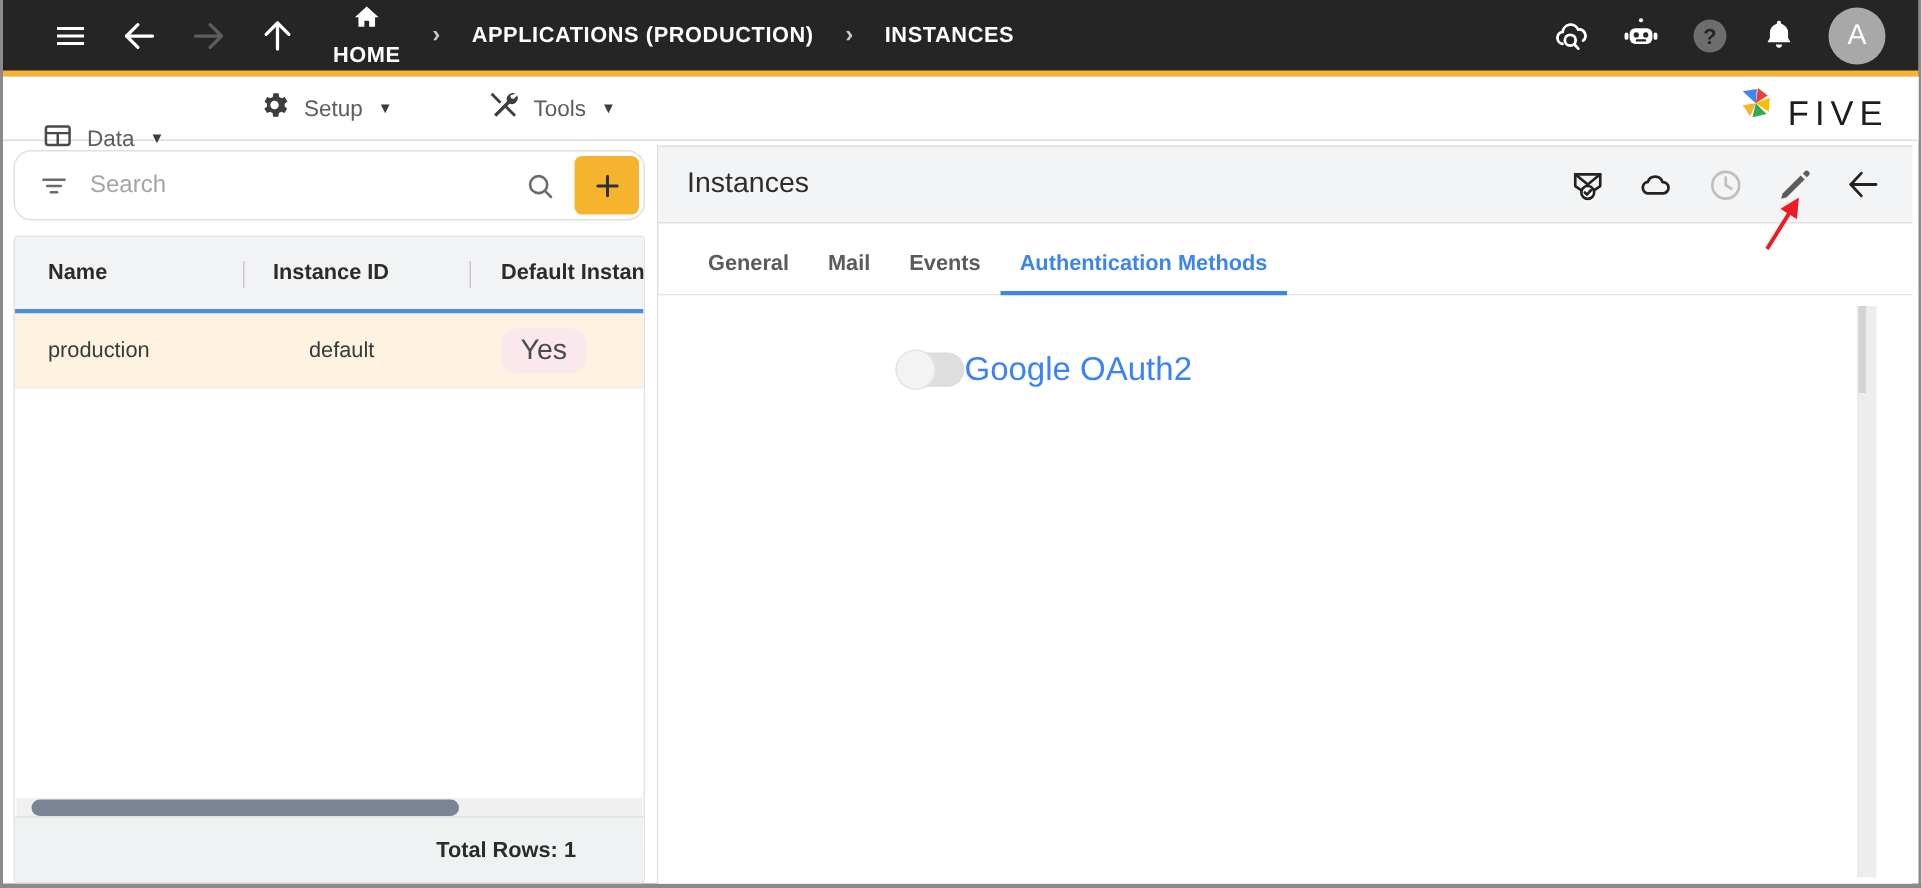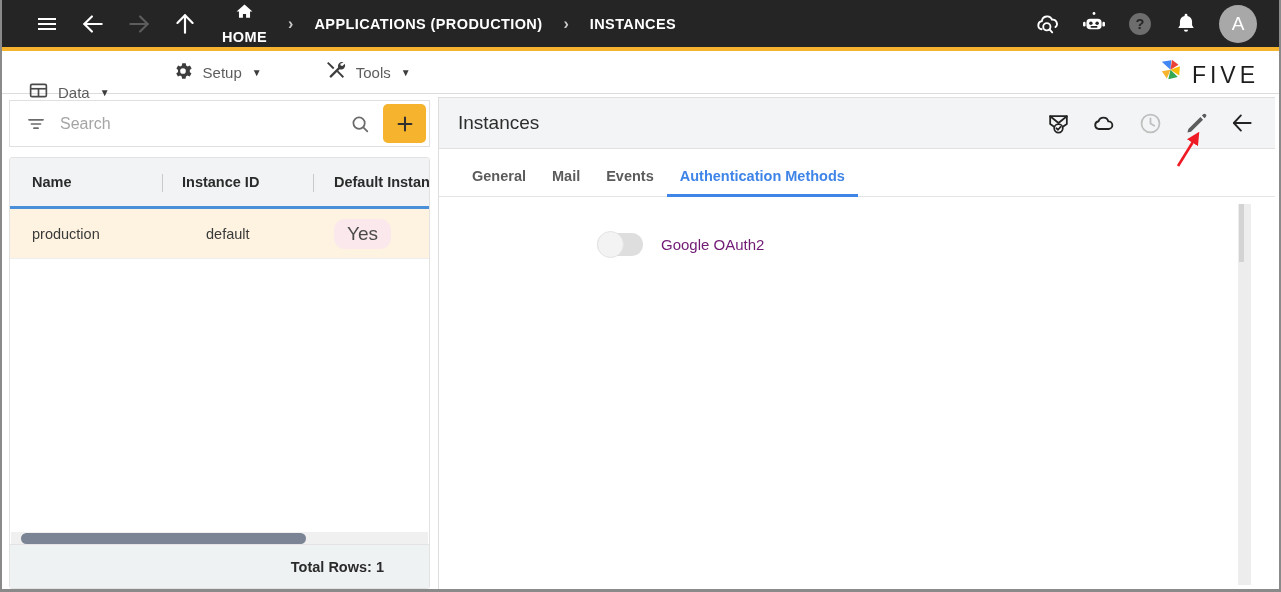--- a/index.html
+++ b/index.html
@@ -92,21 +92,21 @@
   }
 
   
   .left-panel {
     position: absolute; left: 7px; top: 100px;
     width: 421px; height: 489px;
   }
   .search-box {
     position: absolute; left: 0; top: 0;
     width: 421px; height: 47px;
-    border: 1px solid #e0e0e0; border-radius: 0;
+    border: 1px solid #e0e0e0; border-radius: 12px;
     background: #ffffff; display: flex; align-items: center;
   }
   .filter-ico { margin-left: 16px; color: #6b6b6b; display:flex; cursor: pointer;}
   .search-input {
     flex: 1; border: none; outline: none; margin-left: 14px;
     font-size: 16px; color: #3c3c3c; background: transparent;
     font-family: "Liberation Sans", sans-serif;
   }
   .search-input::placeholder { color: #a5a5a5; }
   .search-ico { color: #6b6b6b; display: flex; margin-right: 12px; cursor: pointer; }
@@ -224,21 +224,21 @@
   .toggle {
     width: 46px; height: 23px; border-radius: 12px;
     background: #dedede; position: relative; cursor: pointer;
   }
   .toggle .knob {
     position: absolute; left: 0; top: -2px;
     width: 27px; height: 27px; border-radius: 50%;
     background: #f3f3f3; border: 1px solid #e3e3e3;
   }
   .auth-label {
-    margin-left: 18px; font-size: 15px; color: #701a75;
+    font-size: 22px; color: #3b82f6;
   }
 
   .vscroll-track {
     position: absolute; right: 24px; top: 7px;
     width: 13px; height: 381px; background: #ededed;
   }
   .vscroll-thumb {
     position: absolute; left: 1px; top: 0;
     width: 5px; height: 58px; background: #d3d3d3; cursor: pointer;
   }

